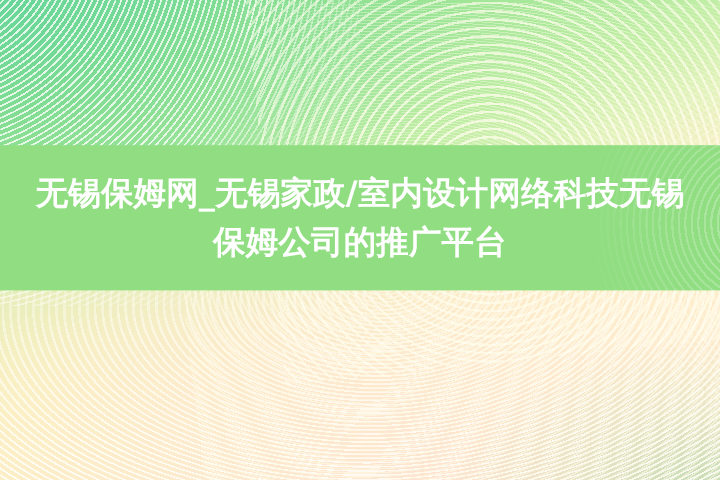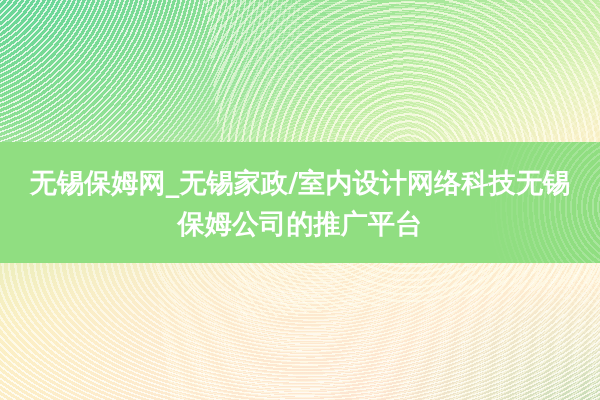--- a/index.html
+++ b/index.html
@@ -200,21 +200,21 @@
     mask-image: radial-gradient(ellipse 70% 78% at 80% 50%,
         rgba(0,0,0,0.95) 20%, rgba(0,0,0,0.6) 58%, rgba(0,0,0,0) 88%);
     opacity: 0.55;
   }
 
   
   #title-band {
     position: absolute;
     left: 0;
     right: 0;
-    top: 142px;
+    top: 121px;
     height: 121px;
     background: #90de81;
     display: flex;
     align-items: center;
     justify-content: center;
     overflow: hidden;
   }
 
   
   .band-guilloche {

